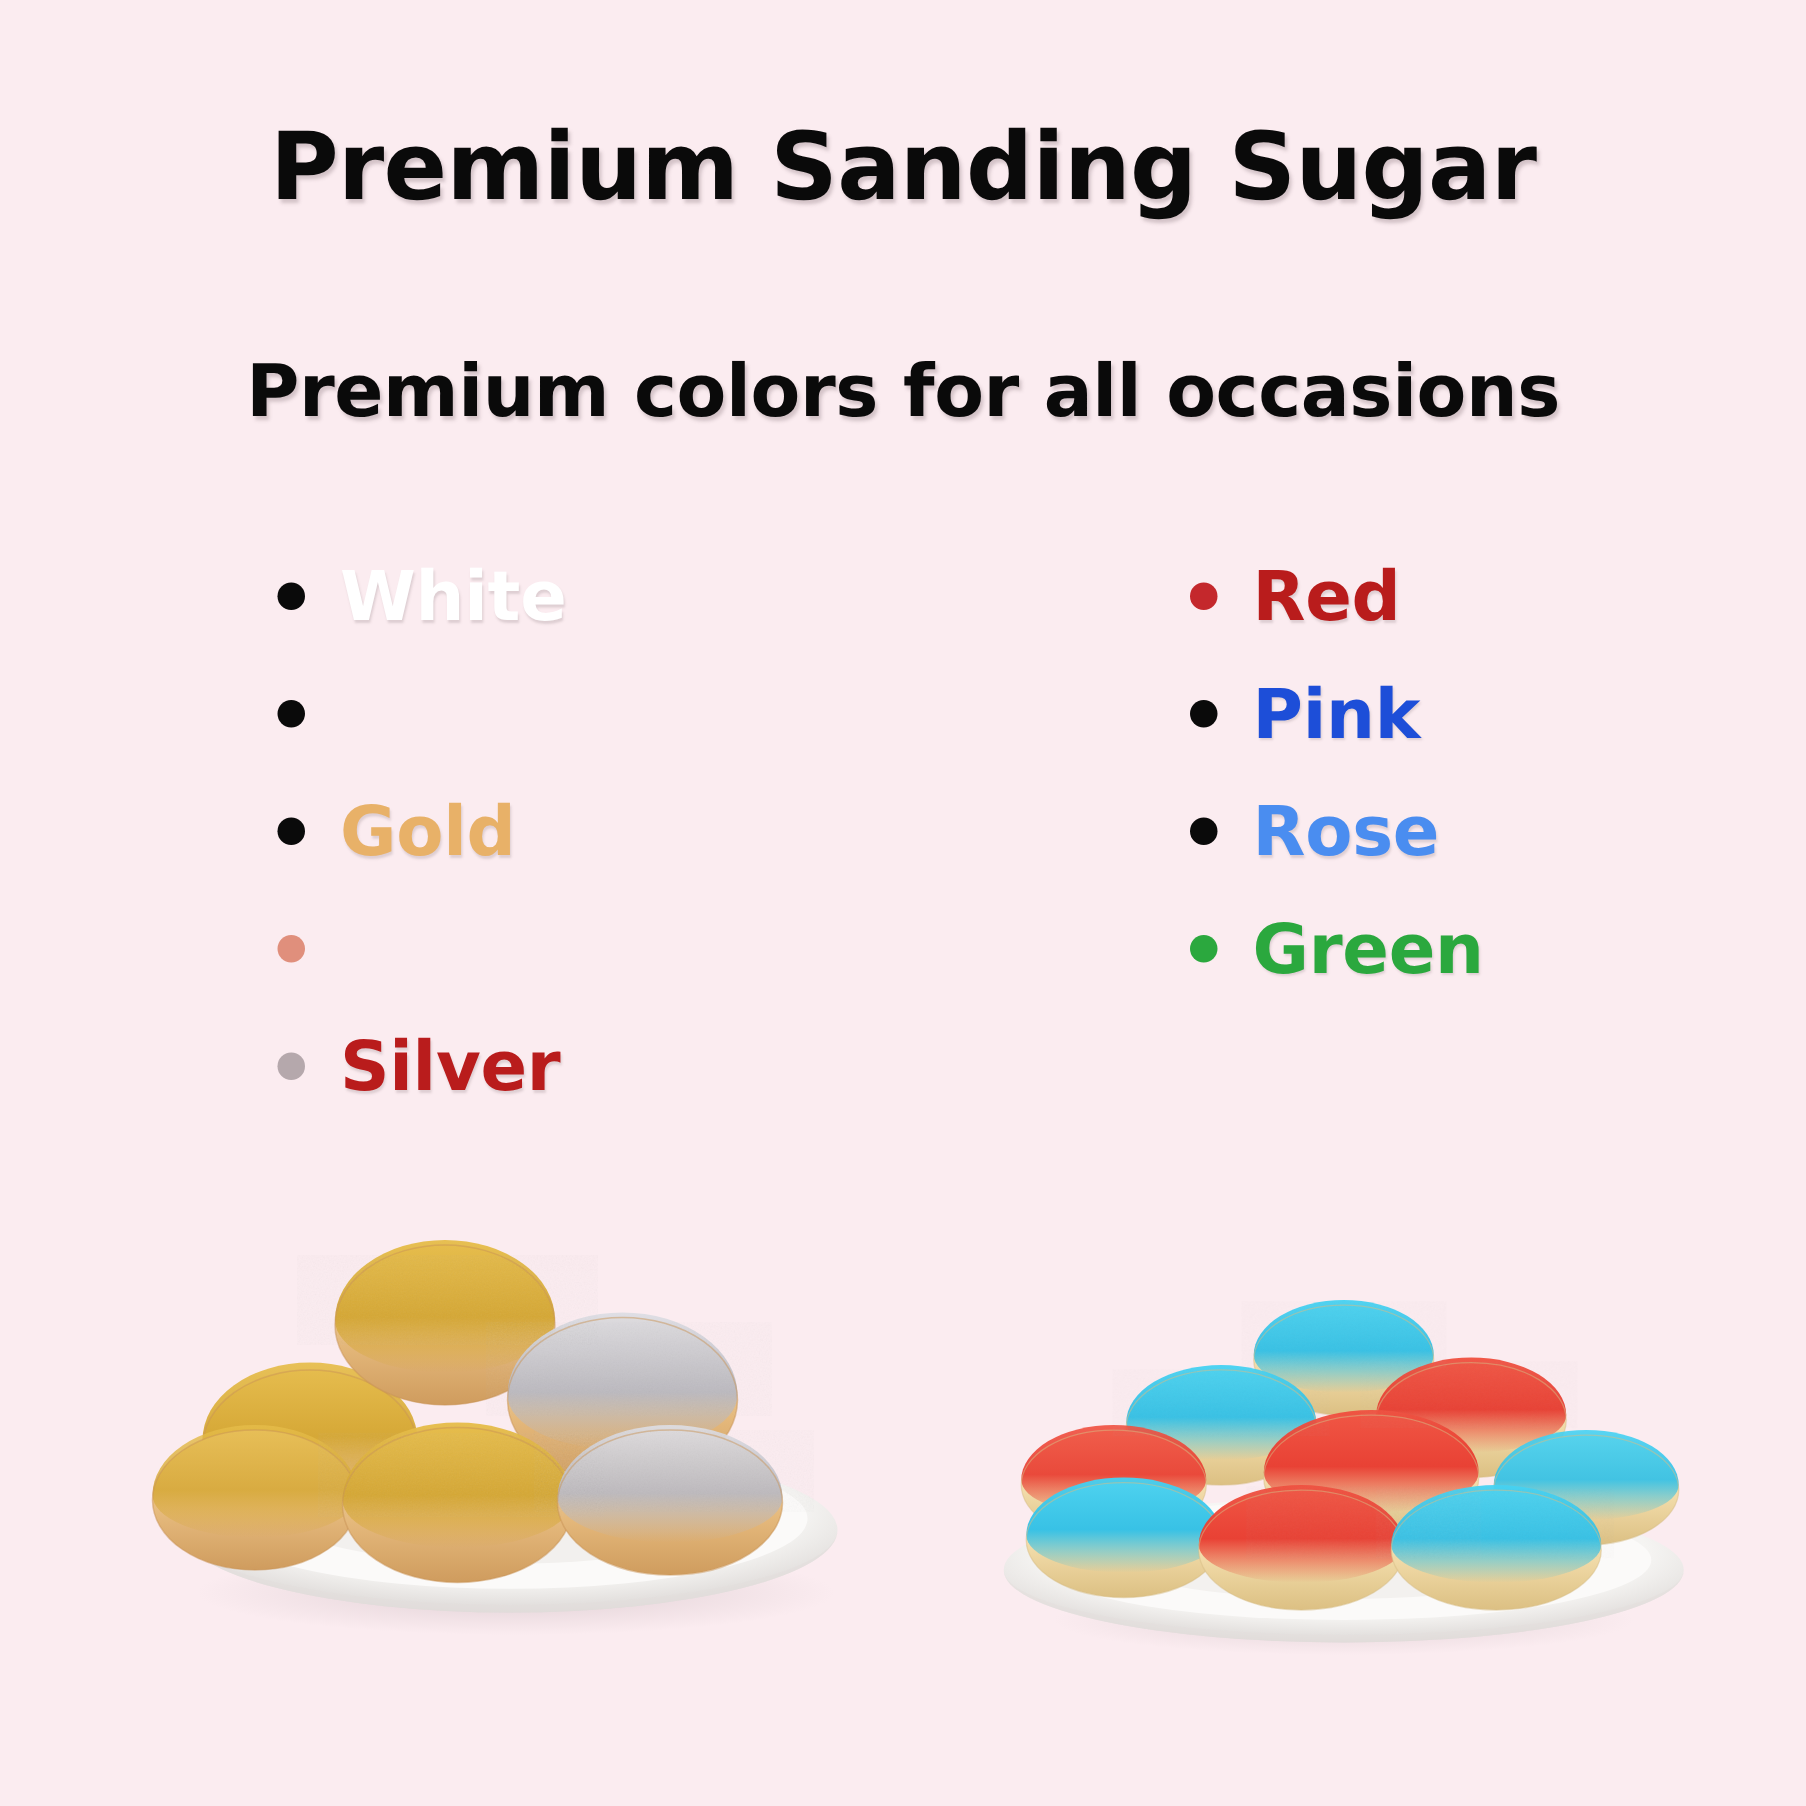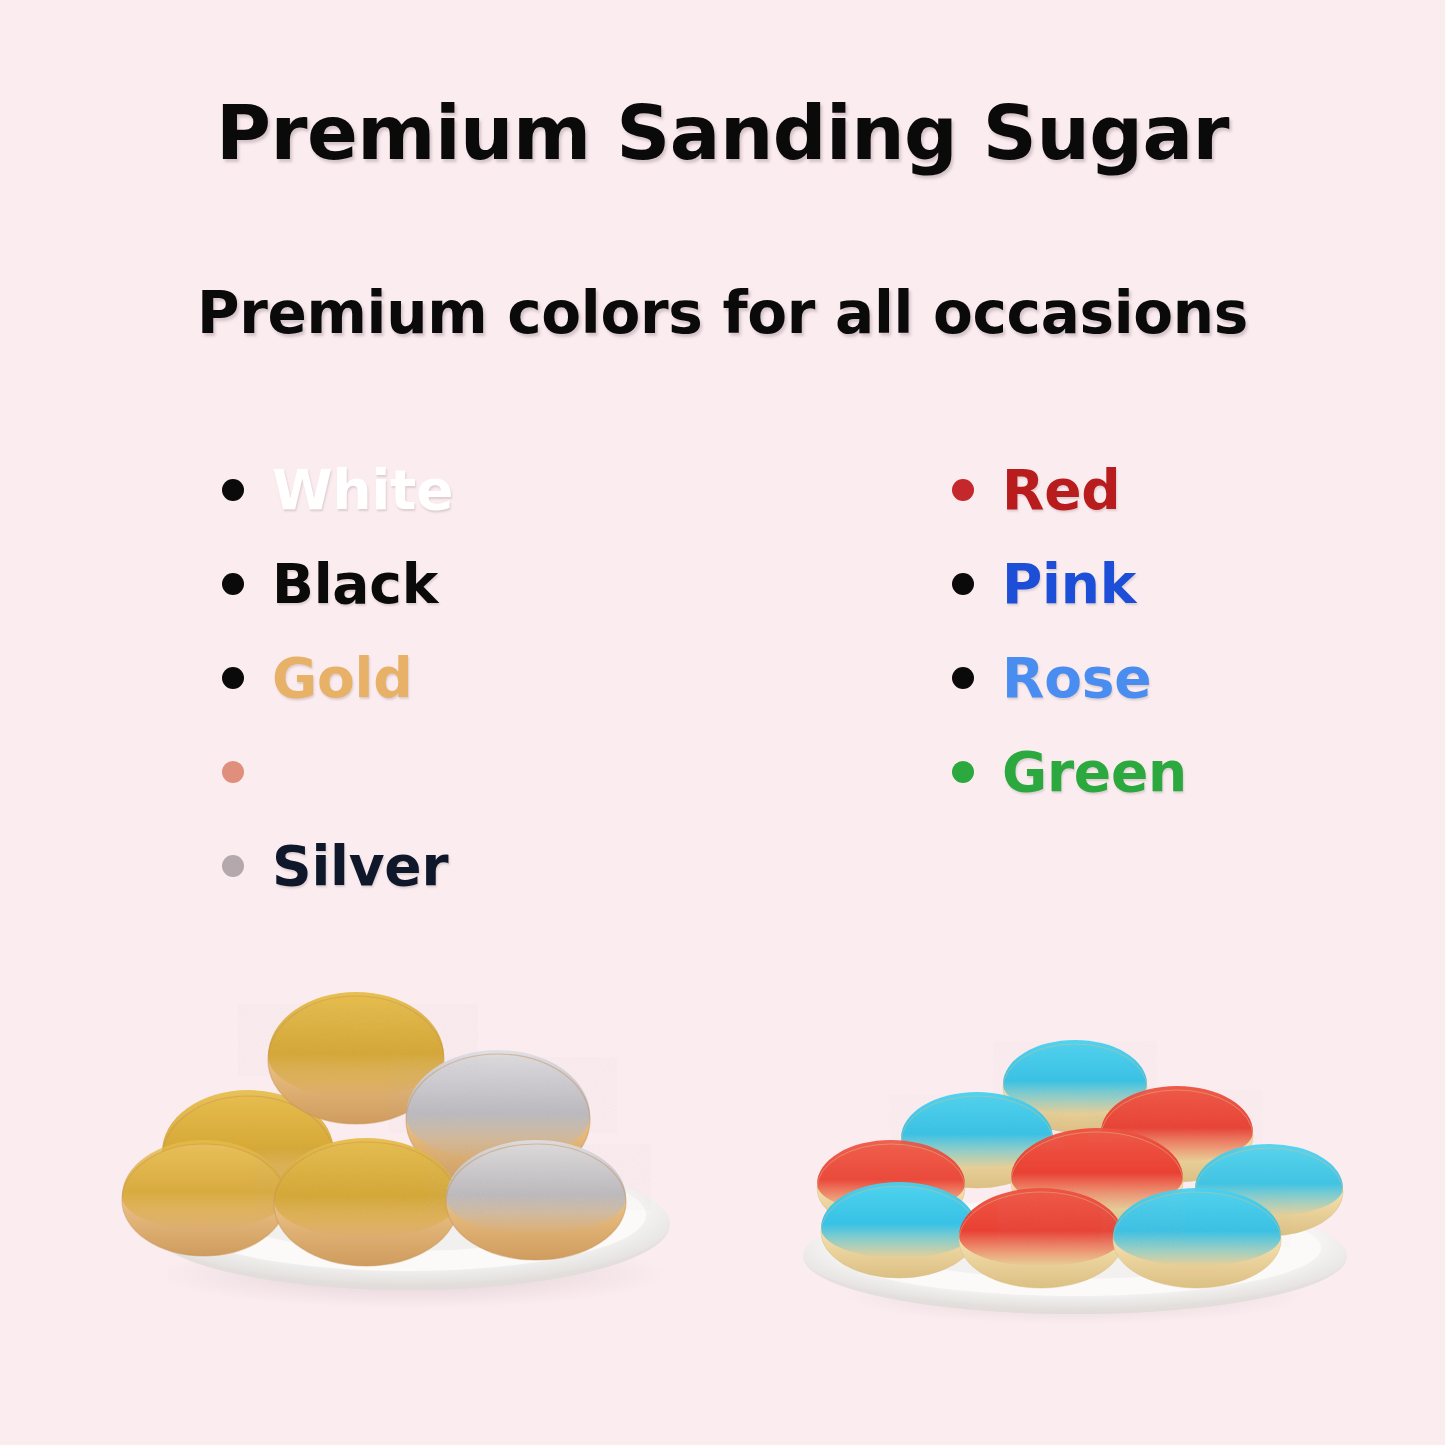--- a/index.html
+++ b/index.html
@@ -28,21 +28,21 @@
     text-align:center;
     font-size:58px;
     font-weight:bold;
     color:#0a0a0a;
     letter-spacing:-0.3px;
     line-height:1.0;
     text-shadow:2px 3px 3px rgba(120,100,105,.30);
   }
 
   
-  .lists{position:absolute;left:0;top:443px;width:1267px;height:470px;}
+  .lists{position:absolute;left:0;top:430px;width:1267px;height:470px;}
   .col{position:absolute;top:0;}
   .col-left{left:222px;width:520px;}
   .col-right{left:952px;width:480px;}
 
   .citem{
     display:flex;align-items:center;
     height:94px;
     font-size:55px;
     font-weight:bold;
     letter-spacing:-0.2px;
@@ -74,32 +74,31 @@
 
   <div class="lists">
 
     <div class="col col-left">
       <div class="citem">
         <span class="bullet" style="background:#0a0a0a"></span>
         <span class="clabel shadowed" style="color:#ffffff">White</span>
       </div>
       <div class="citem">
         <span class="bullet" style="background:#0a0a0a"></span>
-        <span class="clabel shadowed" style="color:#0a0a0a">Black</span>
       </div>
       <div class="citem">
         <span class="bullet" style="background:#0a0a0a"></span>
         <span class="clabel shadowed" style="color:#e8b168">Gold</span>
       </div>
       <div class="citem">
         <span class="bullet" style="background:#e08f7c"></span>
       </div>
       <div class="citem">
         <span class="bullet" style="background:#b5a8ac"></span>
-        <span class="clabel shadowed" style="color:#0f172a">Silver</span>
+        <span class="clabel shadowed" style="color:#b91c1c">Silver</span>
       </div>
     </div>
 
     <div class="col col-right">
       <div class="citem">
         <span class="bullet" style="background:#c4282c"></span>
         <span class="clabel shadowed" style="color:#b91c1c">Red</span>
       </div>
       <div class="citem">
         <span class="bullet" style="background:#0a0a0a"></span>

